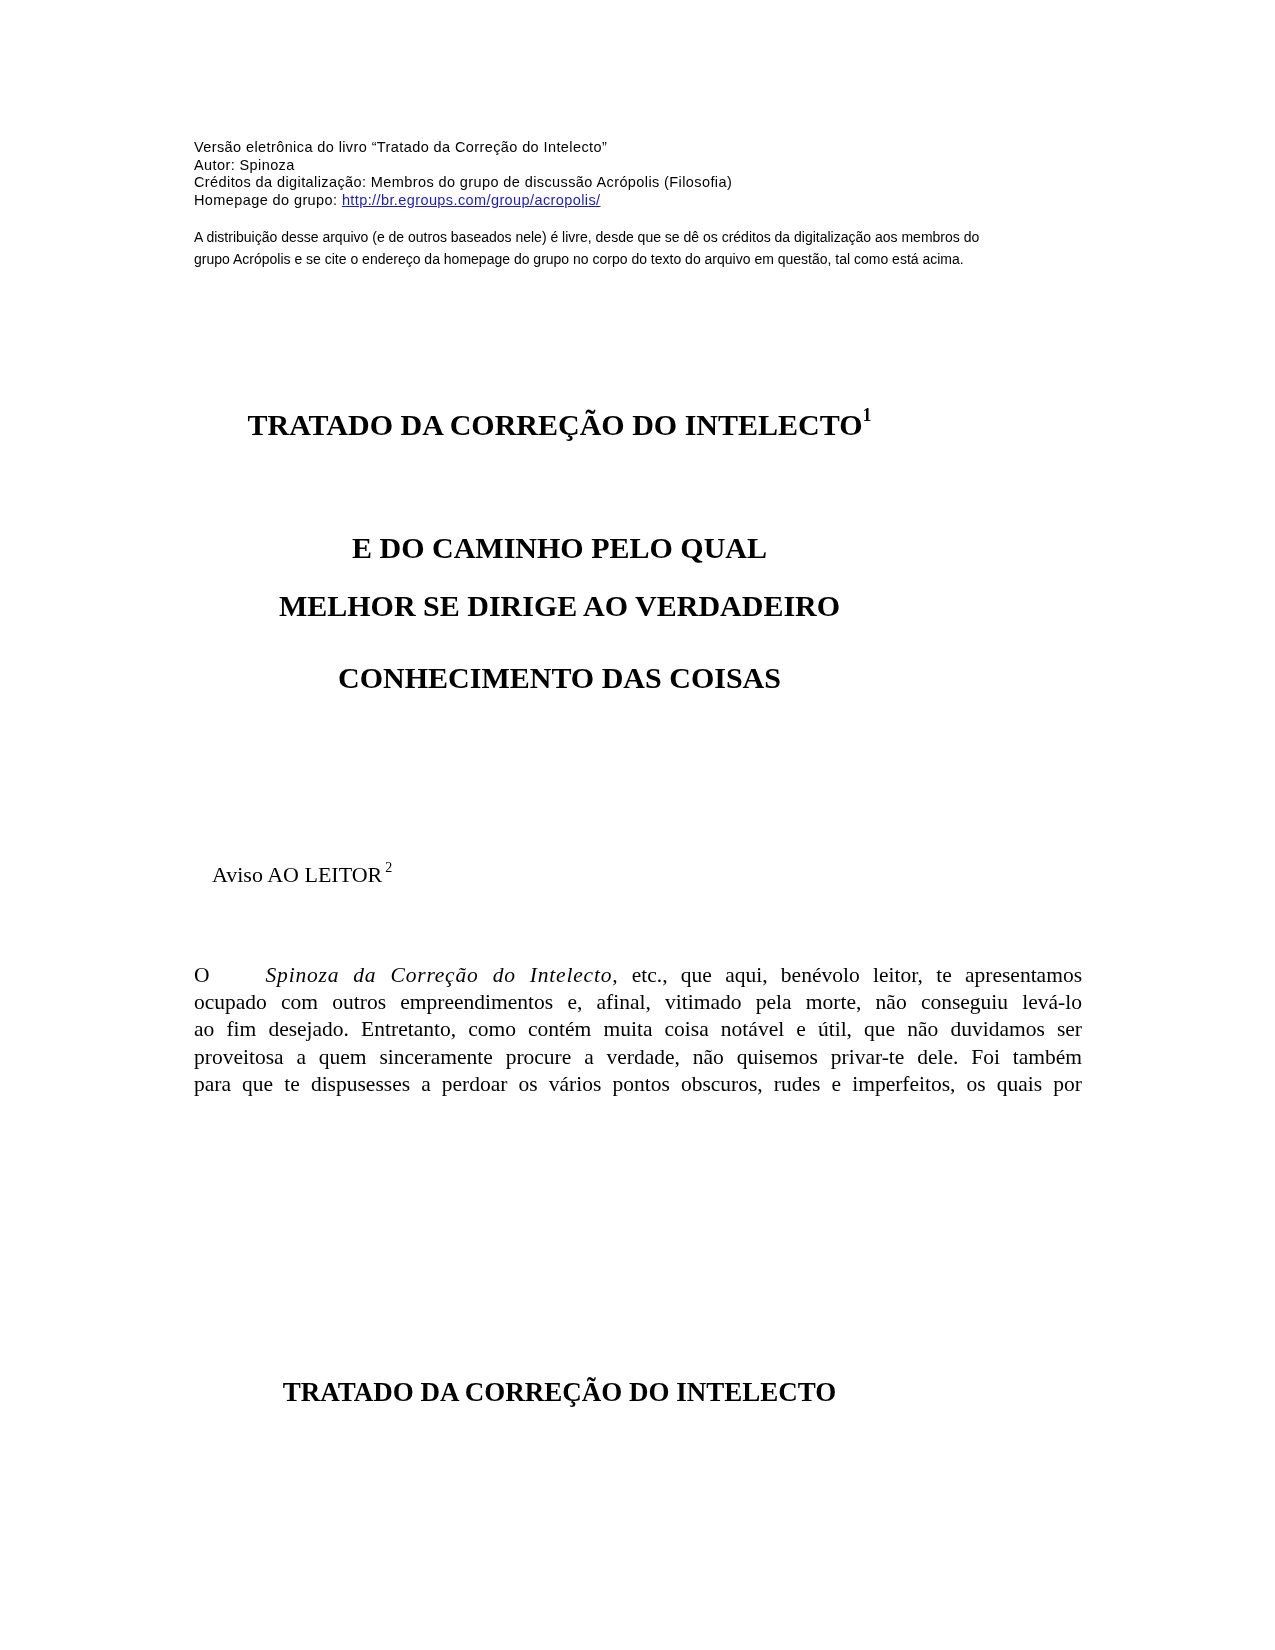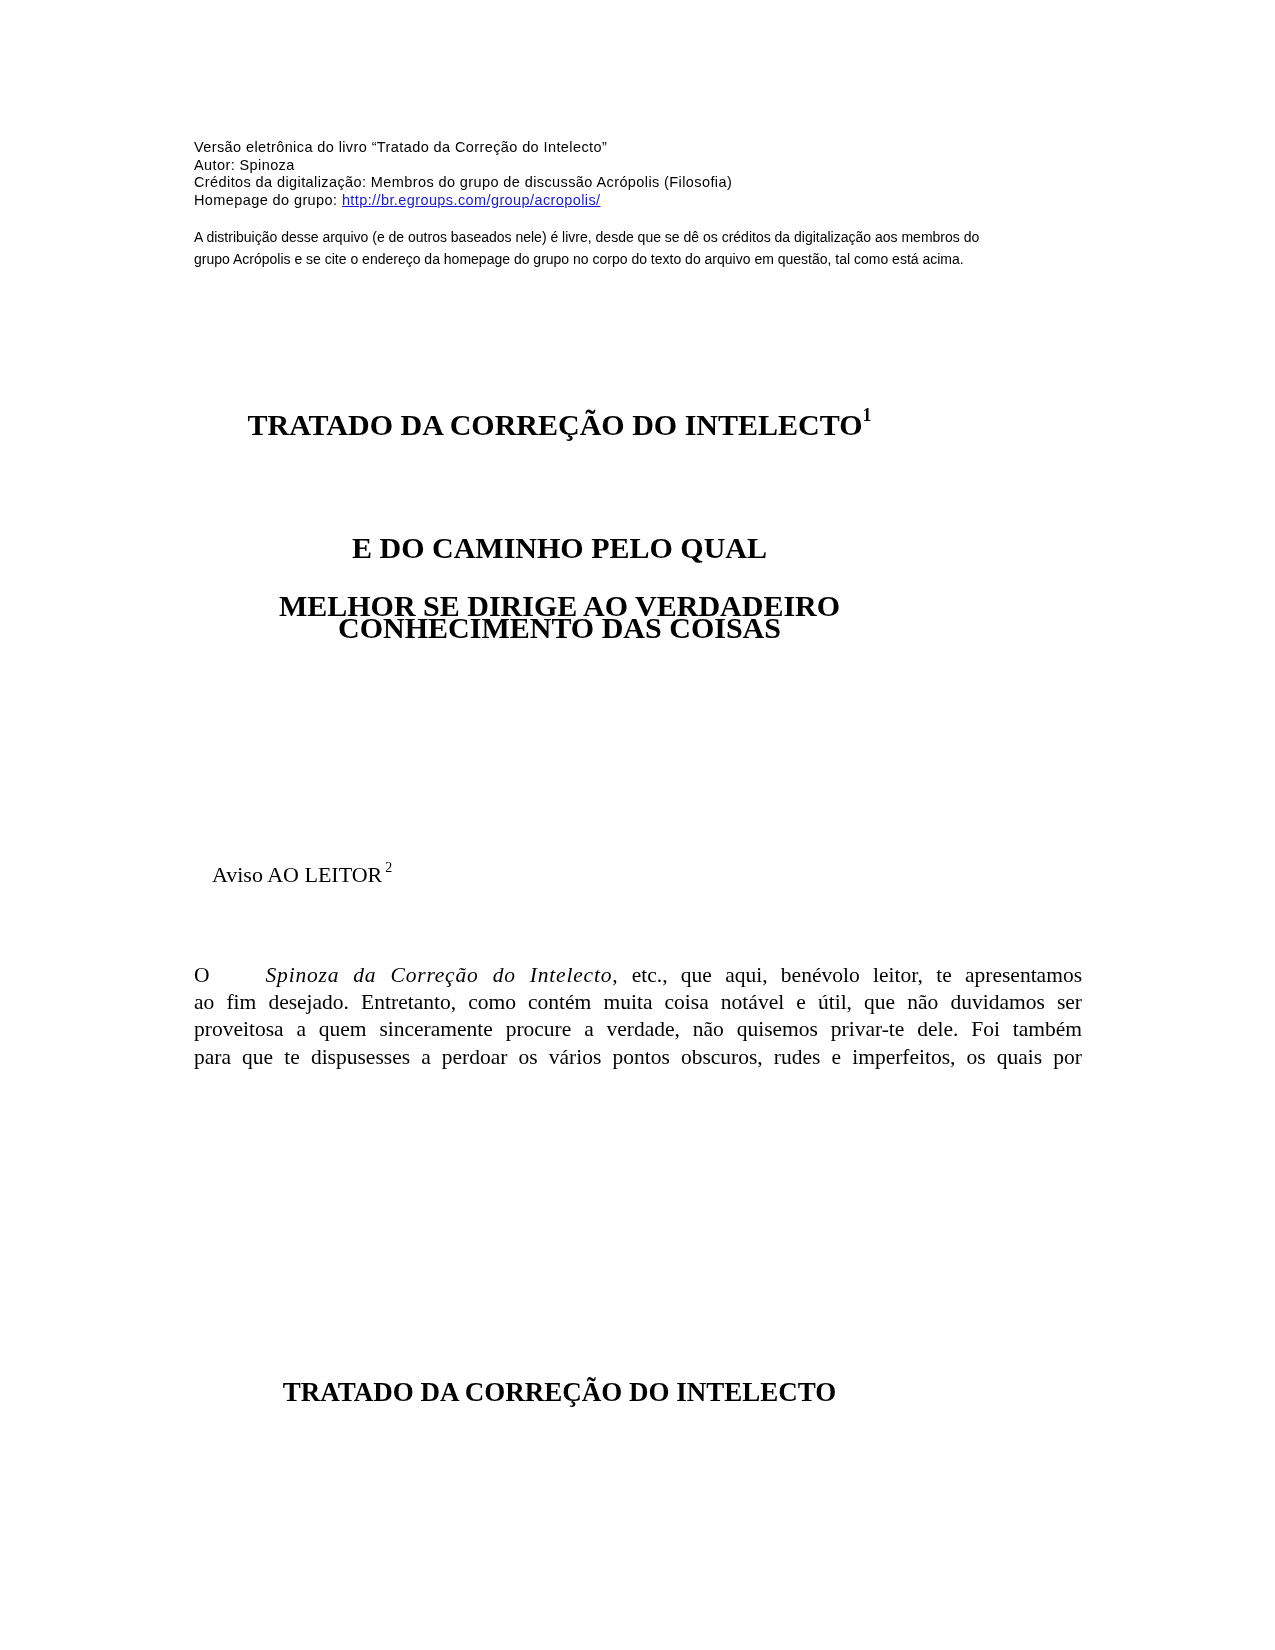--- a/index.html
+++ b/index.html
@@ -11,21 +11,21 @@
     .header-block div { white-space: nowrap; }
     .link { color: #1a1acc; text-decoration: underline; }
     .notice { left: 194px; top: 214px; width: 890px; font-size: 14px; line-height: 22px; text-align: justify; margin-top: 12px; }
     .notice div { white-space: nowrap; }
     .title { left: 0; width: 1119px; text-align: center; font-weight: bold; }
     .title sup { font-size: 18px; vertical-align: 14px; line-height: 0; }
     .main-title { top: 408px; font-size: 30px; }
     .sub { font-size: 30px; }
     .sub1 { top: 531px; }
     .sub2 { top: 589px; }
-    .sub3 { top: 611px; }
+    .sub3 { top: 661px; }
     .aviso { left: 212px; top: 862px; font-size: 22px; }
     .aviso sup { font-size: 14px; vertical-align: 10px; line-height: 0; margin-left: 3px; }
     .body-text { left: 194px; top: 962px; width: 888px; font-size: 21.5px; line-height: 27.2px; }
     .body-text .line { display: block; text-align: justify; text-align-last: justify; white-space: nowrap; }
     .body-text .line.last { text-align-last: left; }
     .body-text .it { font-style: italic; letter-spacing: 0.8px; }
     .body-text .gap { display: inline-block; width: 56px; }
     .bottom-title { top: 1377px; font-size: 27px; }
   </style>
 </head>
@@ -46,18 +46,19 @@
 <div class="abs title main-title serif"><span>TRATADO DA CORREÇÃO DO INTELECTO</span><sup>1</sup></div>
 
 <div class="abs title sub sub1 serif">E DO CAMINHO PELO QUAL</div>
 <div class="abs title sub sub2 serif">MELHOR SE DIRIGE AO VERDADEIRO</div>
 <div class="abs title sub sub3 serif">CONHECIMENTO DAS COISAS</div>
 
 <div class="abs aviso serif"><span>Aviso AO LEITOR</span><sup>2</sup></div>
 
 <div class="abs body-text serif">
   <span class="line"><span>O</span><span class="gap"></span><span class="it">Spinoza da Correção do Intelecto,</span><span> etc., que aqui, benévolo leitor, te apresentamos</span></span>
+  <span class="line">ocupado com outros empreendimentos e, afinal, vitimado pela morte, não conseguiu levá-lo</span>
   <span class="line">ao fim desejado. Entretanto, como contém muita coisa notável e útil, que não duvidamos ser</span>
   <span class="line">proveitosa a quem sinceramente procure a verdade, não quisemos privar-te dele. Foi também</span>
   <span class="line">para que te dispusesses a perdoar os vários pontos obscuros, rudes e imperfeitos, os quais por</span>
 </div>
 
 <div class="abs title bottom-title serif">TRATADO DA CORREÇÃO DO INTELECTO</div>
 
 </body></html>

